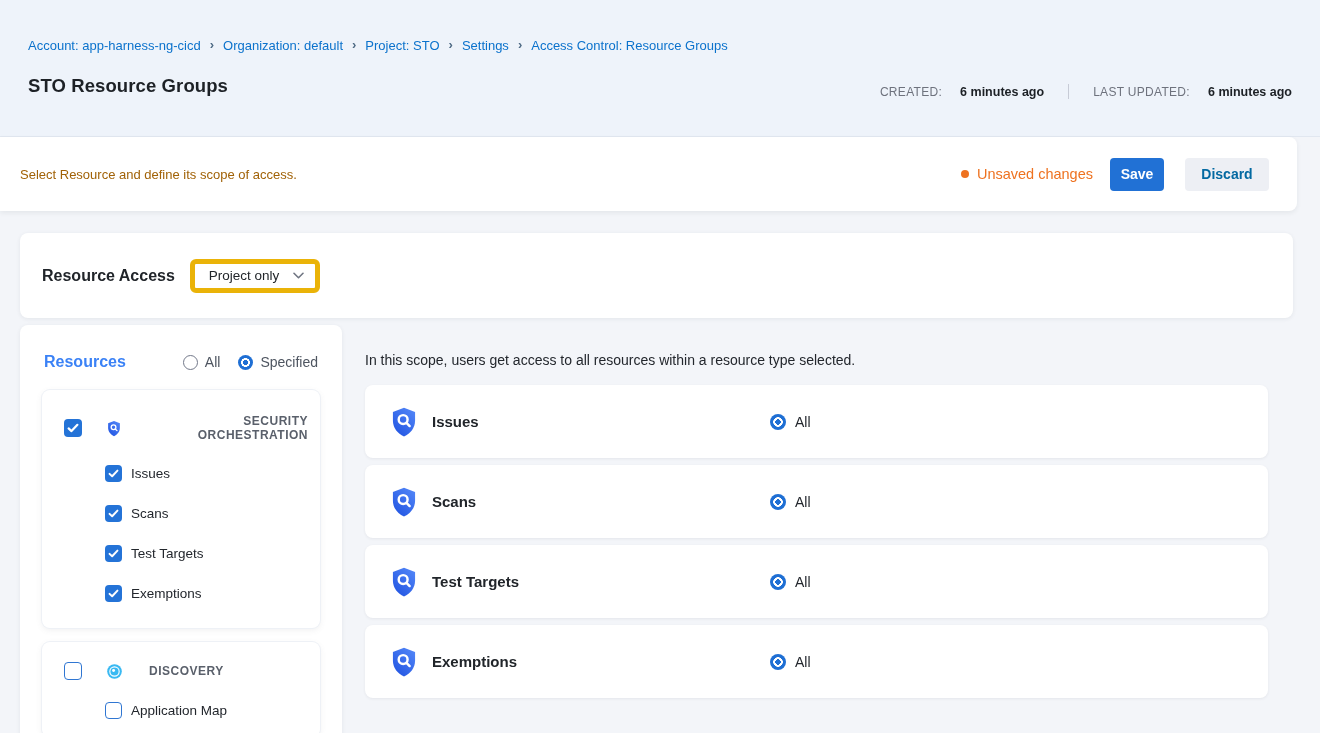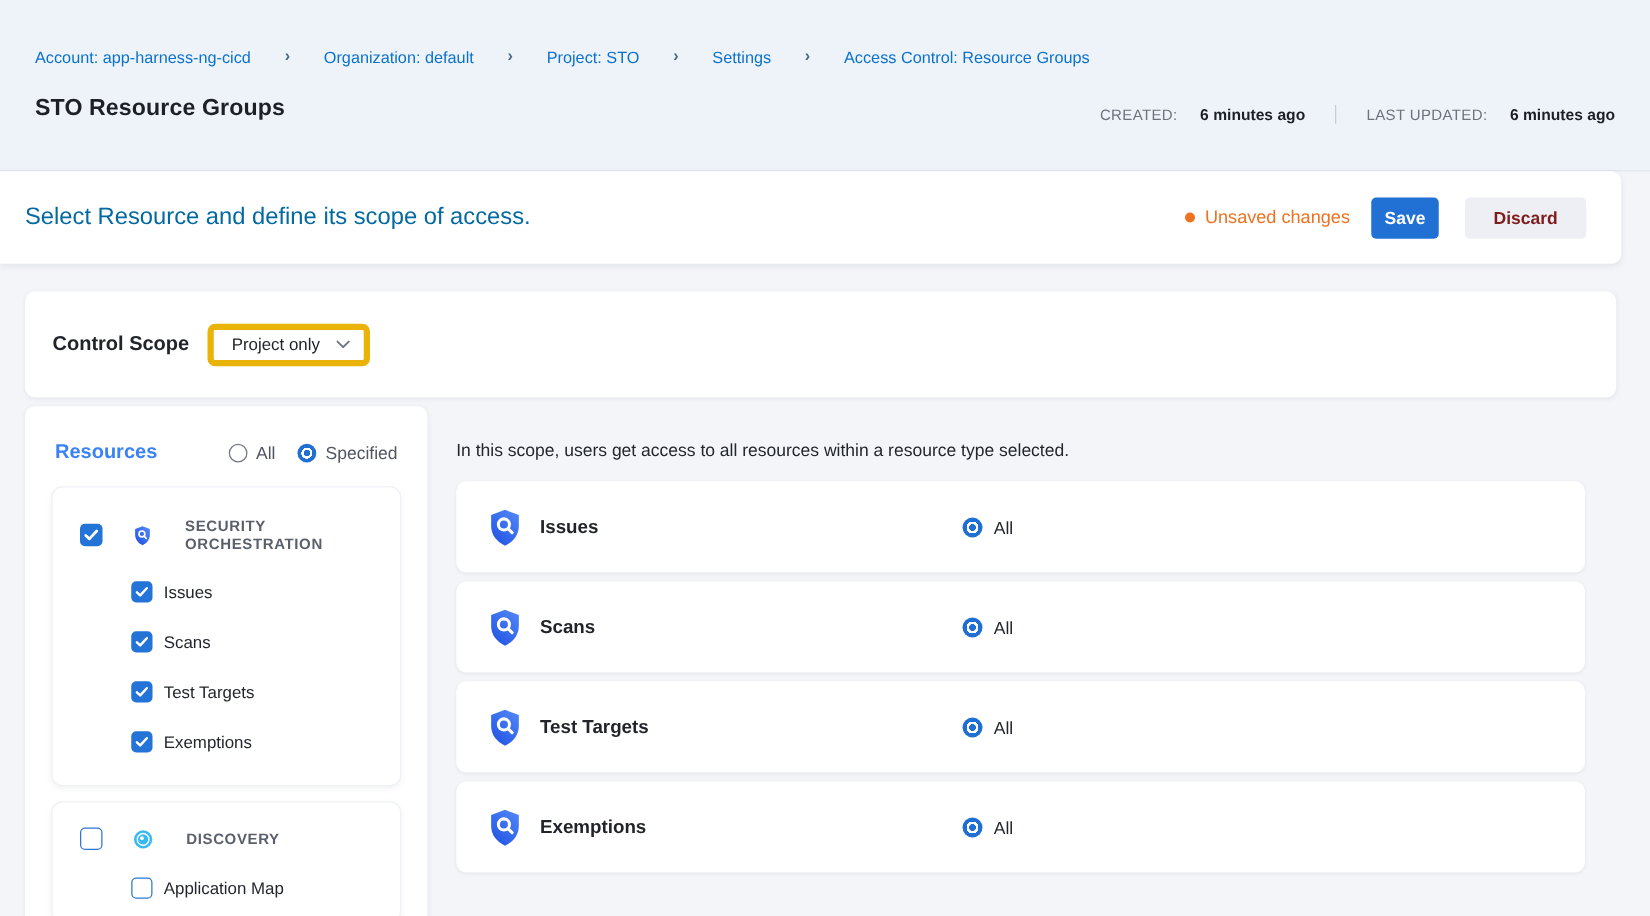--- a/index.html
+++ b/index.html
@@ -2,41 +2,41 @@
 <html><head>
 <meta charset="utf-8">
 <style>
   * { margin:0; padding:0; box-sizing:border-box; }
   html,body { width:1320px; height:733px; }
   body { font-family:"Liberation Sans","DejaVu Sans",sans-serif; background:#f3f5f9; overflow:hidden; }
   .viewport { position:relative; width:1320px; height:733px; background:#f3f5f9; }
 
   
   .topbar { position:relative; height:137px; background:#eef3fa; border-bottom:1px solid #e1e7f0; padding-left:28px; }
-  .breadcrumb { display:flex; align-items:center; gap:27px; padding-top:38px; font-size:13px; }
+  .breadcrumb { display:flex; align-items:center; gap:9px; padding-top:38px; font-size:13px; }
   .breadcrumb a { color:#0b72cc; text-decoration:none; cursor:pointer; }
   .crumb-sep { color:#4d6largest; }
   .crumb-sep { color:#4e6a84; font-size:13px; font-weight:bold; transform:translateY(-1px); }
   .page-title { margin-top:22px; font-size:18.5px; font-weight:600; color:#1d2126; letter-spacing:.1px; }
   .meta { position:absolute; right:28px; top:84px; display:flex; align-items:center; font-size:12px;gap:13px; }
   .meta-label { color:#6e727d; letter-spacing:.3px; margin-right:5px; }
   .meta-value { color:#1c2025; font-weight:700; font-size:12.5px; }
   .meta-divider { width:1px; height:15px; background:#c7cbd6; margin:0 11px; }
 
   
   .toolbar { position:relative; width:1297px; height:74px; background:#ffffff;
              border-radius:0 8px 8px 0; box-shadow:0 2px 5px rgba(34,41,48,.07);
              display:flex; align-items:center; padding:0 28px 0 20px; }
-  .toolbar-msg { font-size:19px; color:#0369a1; }
+  .toolbar-msg { font-size:13px; color:#a16207; }
   .toolbar-right { margin-left:auto; display:flex; align-items:center; }
   .unsaved { display:flex; align-items:center; gap:8px; color:#ee7220; font-size:14.5px; }
   .unsaved-dot { width:8px; height:8px; border-radius:50%; background:#ee7220; }
   .btn { border:none; border-radius:4px; font-family:inherit; font-size:14px; font-weight:700; cursor:pointer; height:33px; }
   .btn-save { margin-left:17px; width:54px; background:#2171d5; color:#fff; }
-  .btn-discard { margin-left:21px; width:97px; background:#edeff4; color:#7f1d1d; }
+  .btn-discard { margin-left:21px; width:84px; background:#edeff4; color:#0369a1; }
 
   
   .scope-card { margin:22px 0 0 20px; width:1273px; height:85px; background:#fff; border-radius:8px;
                 box-shadow:0 1px 4px rgba(40,48,62,.08); display:flex; align-items:center; padding-left:22px; }
   .scope-label { font-size:16px; font-weight:700; color:#21252a; }
   .select { margin-left:15px; width:130px; height:34px; border:5px solid #eab308; border-radius:6px;
             background:#fff; display:flex; align-items:center; padding:0 11px 0 14px; cursor:pointer; }
   .select-value { font-size:13.5px; color:#21252a; }
   .select-chevron { margin-left:auto; display:flex; }
 
@@ -53,21 +53,21 @@
   .radio-opt span.lbl { font-size:14px; color:#4e5560; }
   .radio { width:15px; height:15px; border-radius:50%; flex:0 0 auto; }
   .radio.off { border:1.5px solid #73798a; background:#fff; }
   .radio.on  { background:radial-gradient(circle at center, #1f6fd4 0 2.6px, #ffffff 2.7px 4.4px, #1f6fd4 4.5px 8px); }
   .radio.on16 { width:16px; height:16px; background:radial-gradient(circle at center, #1f6fd4 0 2.8px, #ffffff 2.9px 4.7px, #1f6fd4 4.8px 8.5px); }
 
   .tree-box { margin:19px 22px 0 22px; border-radius:8px; background:#fff;
               box-shadow:0 0 0 1px #eef1f6, 0 2px 6px rgba(96,97,112,.10);
               padding:24px 12px 26px 22px; }
   .tree-box.second { margin-top:14px; padding:20px 12px 18px 22px; }
-  .tree-head { display:flex; align-items:center; gap:24px; }
+  .tree-head { display:flex; align-items:center; gap:24px;text-align:right; }
   .group-label { font-size:12px; font-weight:600; color:#5a606b; letter-spacing:.5px; margin-left:2px; }
   .tree-item { display:flex; align-items:center; gap:9px; margin:23px 0 0 41px; }
   .tree-item .item-lbl { font-size:13.5px; color:#23272d; }
   .tree-box.second .tree-item { margin-top:22px; }
 
   .cb { width:18px; height:18px; border-radius:4px; flex:0 0 auto; display:flex; align-items:center; justify-content:center; cursor:pointer; }
   .cb.sm { width:17px; height:17px; }
   .cb.checked { background:#2473d7; }
   .cb.unchecked { background:#fff; border:1.6px solid #2f76d2; }
 
@@ -125,21 +125,21 @@
       <span class="unsaved">
         <span class="unsaved-dot"></span>
         <span>Unsaved changes</span>
       </span>
       <button class="btn btn-save">Save</button>
       <button class="btn btn-discard">Discard</button>
     </div>
   </div>
 
   <section class="scope-card">
-    <span class="scope-label">Control Scope</span>
+    <span class="scope-label">Resource Access</span>
     <div class="select">
       <span class="select-value">Project only</span>
       <span class="select-chevron">
         <svg width="11" height="7" viewBox="0 0 11 7">
             <polyline points="1,1.3 5.5,5.7 10,1.3" fill="none" stroke="#6f7582" stroke-width="1.6" stroke-linecap="round" stroke-linejoin="round"></polyline>
           </svg>
       </span>
     </div>
   </section>
 

